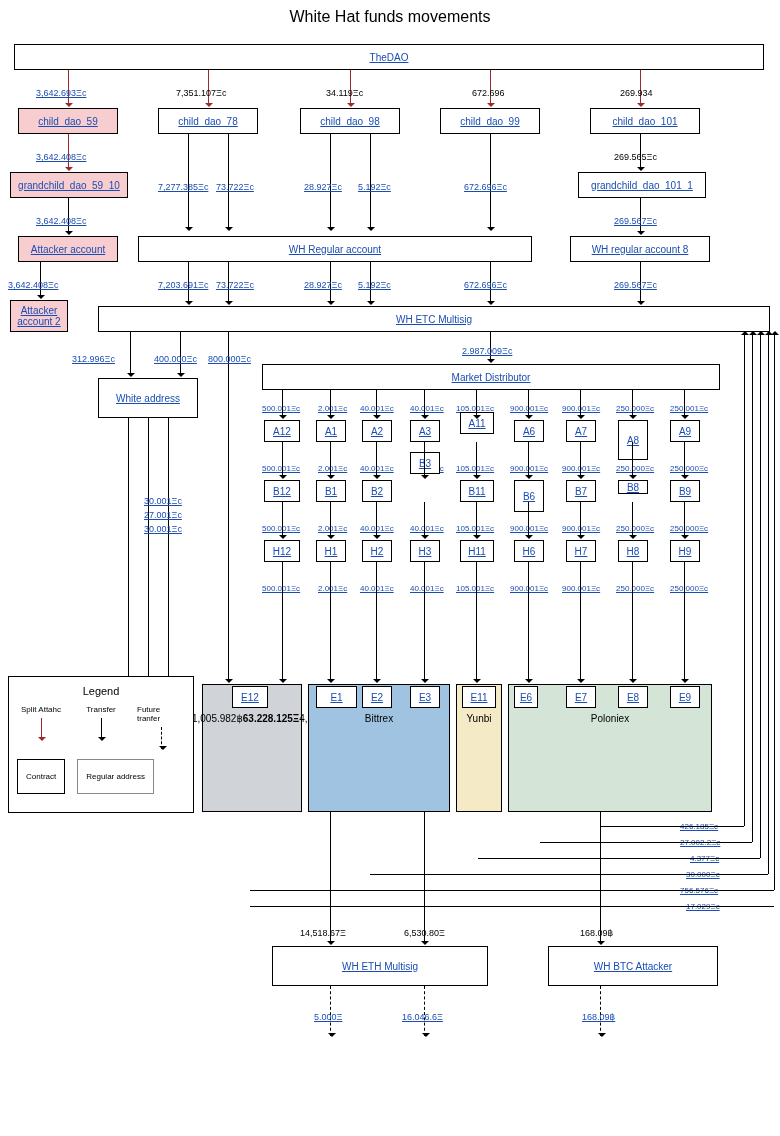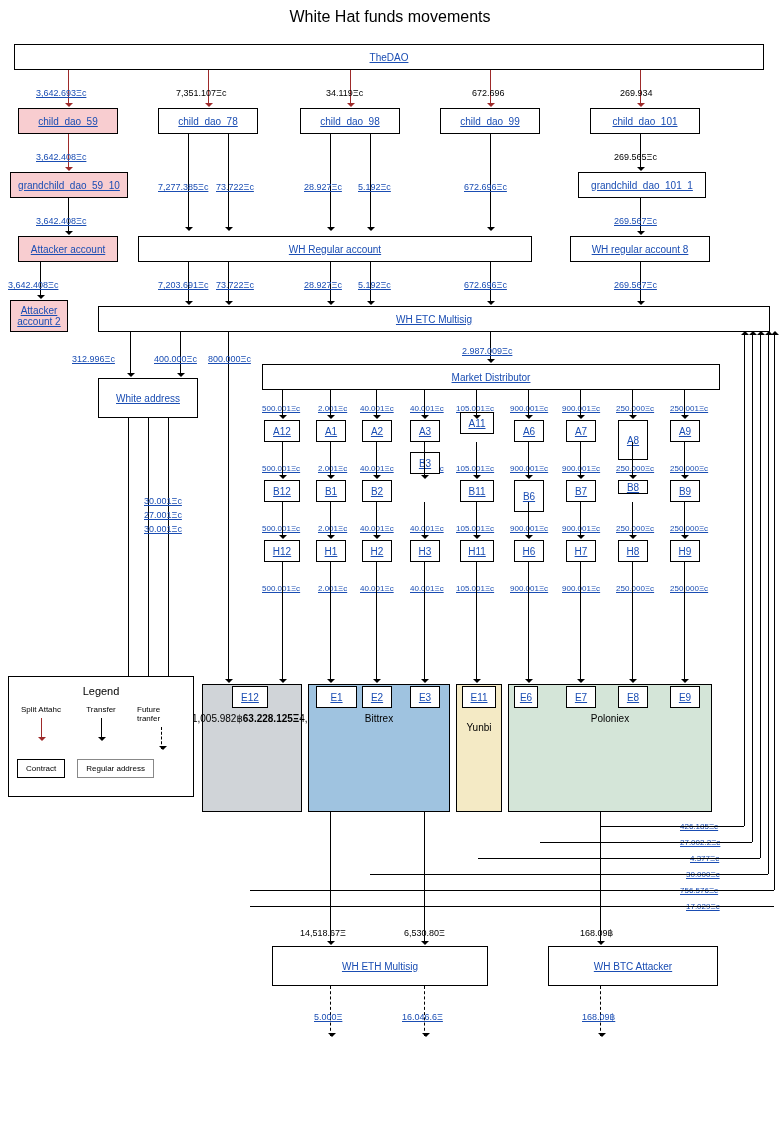--- a/index.html
+++ b/index.html
@@ -24,21 +24,21 @@
 .legend{position:absolute;border:1px solid #000;padding:8px;background:#fff}
 .legend-title{text-align:center;font-size:11px;margin-bottom:8px}
 .legend-row{display:flex;gap:12px;margin-bottom:10px;align-items:flex-start}
 .legend-col{display:flex;flex-direction:column;align-items:center;font-size:8px;width:48px}
 .legend-arrow{width:1px;height:22px;position:relative;margin-top:4px}
 .legend-arrow.red{background:#9d2a2a}
 .legend-arrow.black{background:#000}
 .legend-arrow.dashed{border-left:1px dashed #000;background:transparent}
 .legend-arrow::after{content:"";position:absolute;bottom:-1px;left:-3px;border:4px solid transparent;border-top-color:#000;border-bottom:none}
 .legend-arrow.red::after{border-top-color:#9d2a2a}
-.legend-box{border:1px solid #000;padding:4px 8px;font-size:8px;text-align:center}
+.legend-box{border:1px solid #000;padding:12px 8px;font-size:8px;text-align:center}
 .hline{position:absolute;height:1px;background:#000}
 </style>
 </head>
 <body>
 
 <div class="title">White Hat funds movements</div>
 
 <div class="box" style="left:14px;top:44px;width:750px;height:26px">
     <span class="link">TheDAO</span>
   </div>
@@ -294,21 +294,21 @@
 
 <div class="box gray" style="left:202px;top:684px;width:100px;height:128px;align-items:flex-start;flex-direction:row;padding-top:28px">
   <span style="margin-bottom:8px">Kraken</span>
   <span>1,005.982฿</span>
   <b>63.228.125Ξ</b>
   <span>4,540.62€</span>
 </div>
 <div class="box blue" style="left:308px;top:684px;width:142px;height:128px;align-items:flex-start;padding-top:28px">
     <span>Bittrex</span>
   </div>
-<div class="box yellow" style="left:456px;top:684px;width:46px;height:128px;align-items:flex-start;padding-top:37px">
+<div class="box yellow" style="left:456px;top:684px;width:46px;height:128px;align-items:flex-start;padding-top:28px">
     <span>Yunbi</span>
   </div>
 <div class="box green" style="left:508px;top:684px;width:204px;height:128px;align-items:flex-start;padding-top:28px">
     <span>Poloniex</span>
   </div>
 
 <div class="box" style="left:232px;top:686px;width:36px;height:22px">
     <span class="link">E12</span>
   </div>
 <div class="box" style="left:316px;top:686px;width:41px;height:22px">

